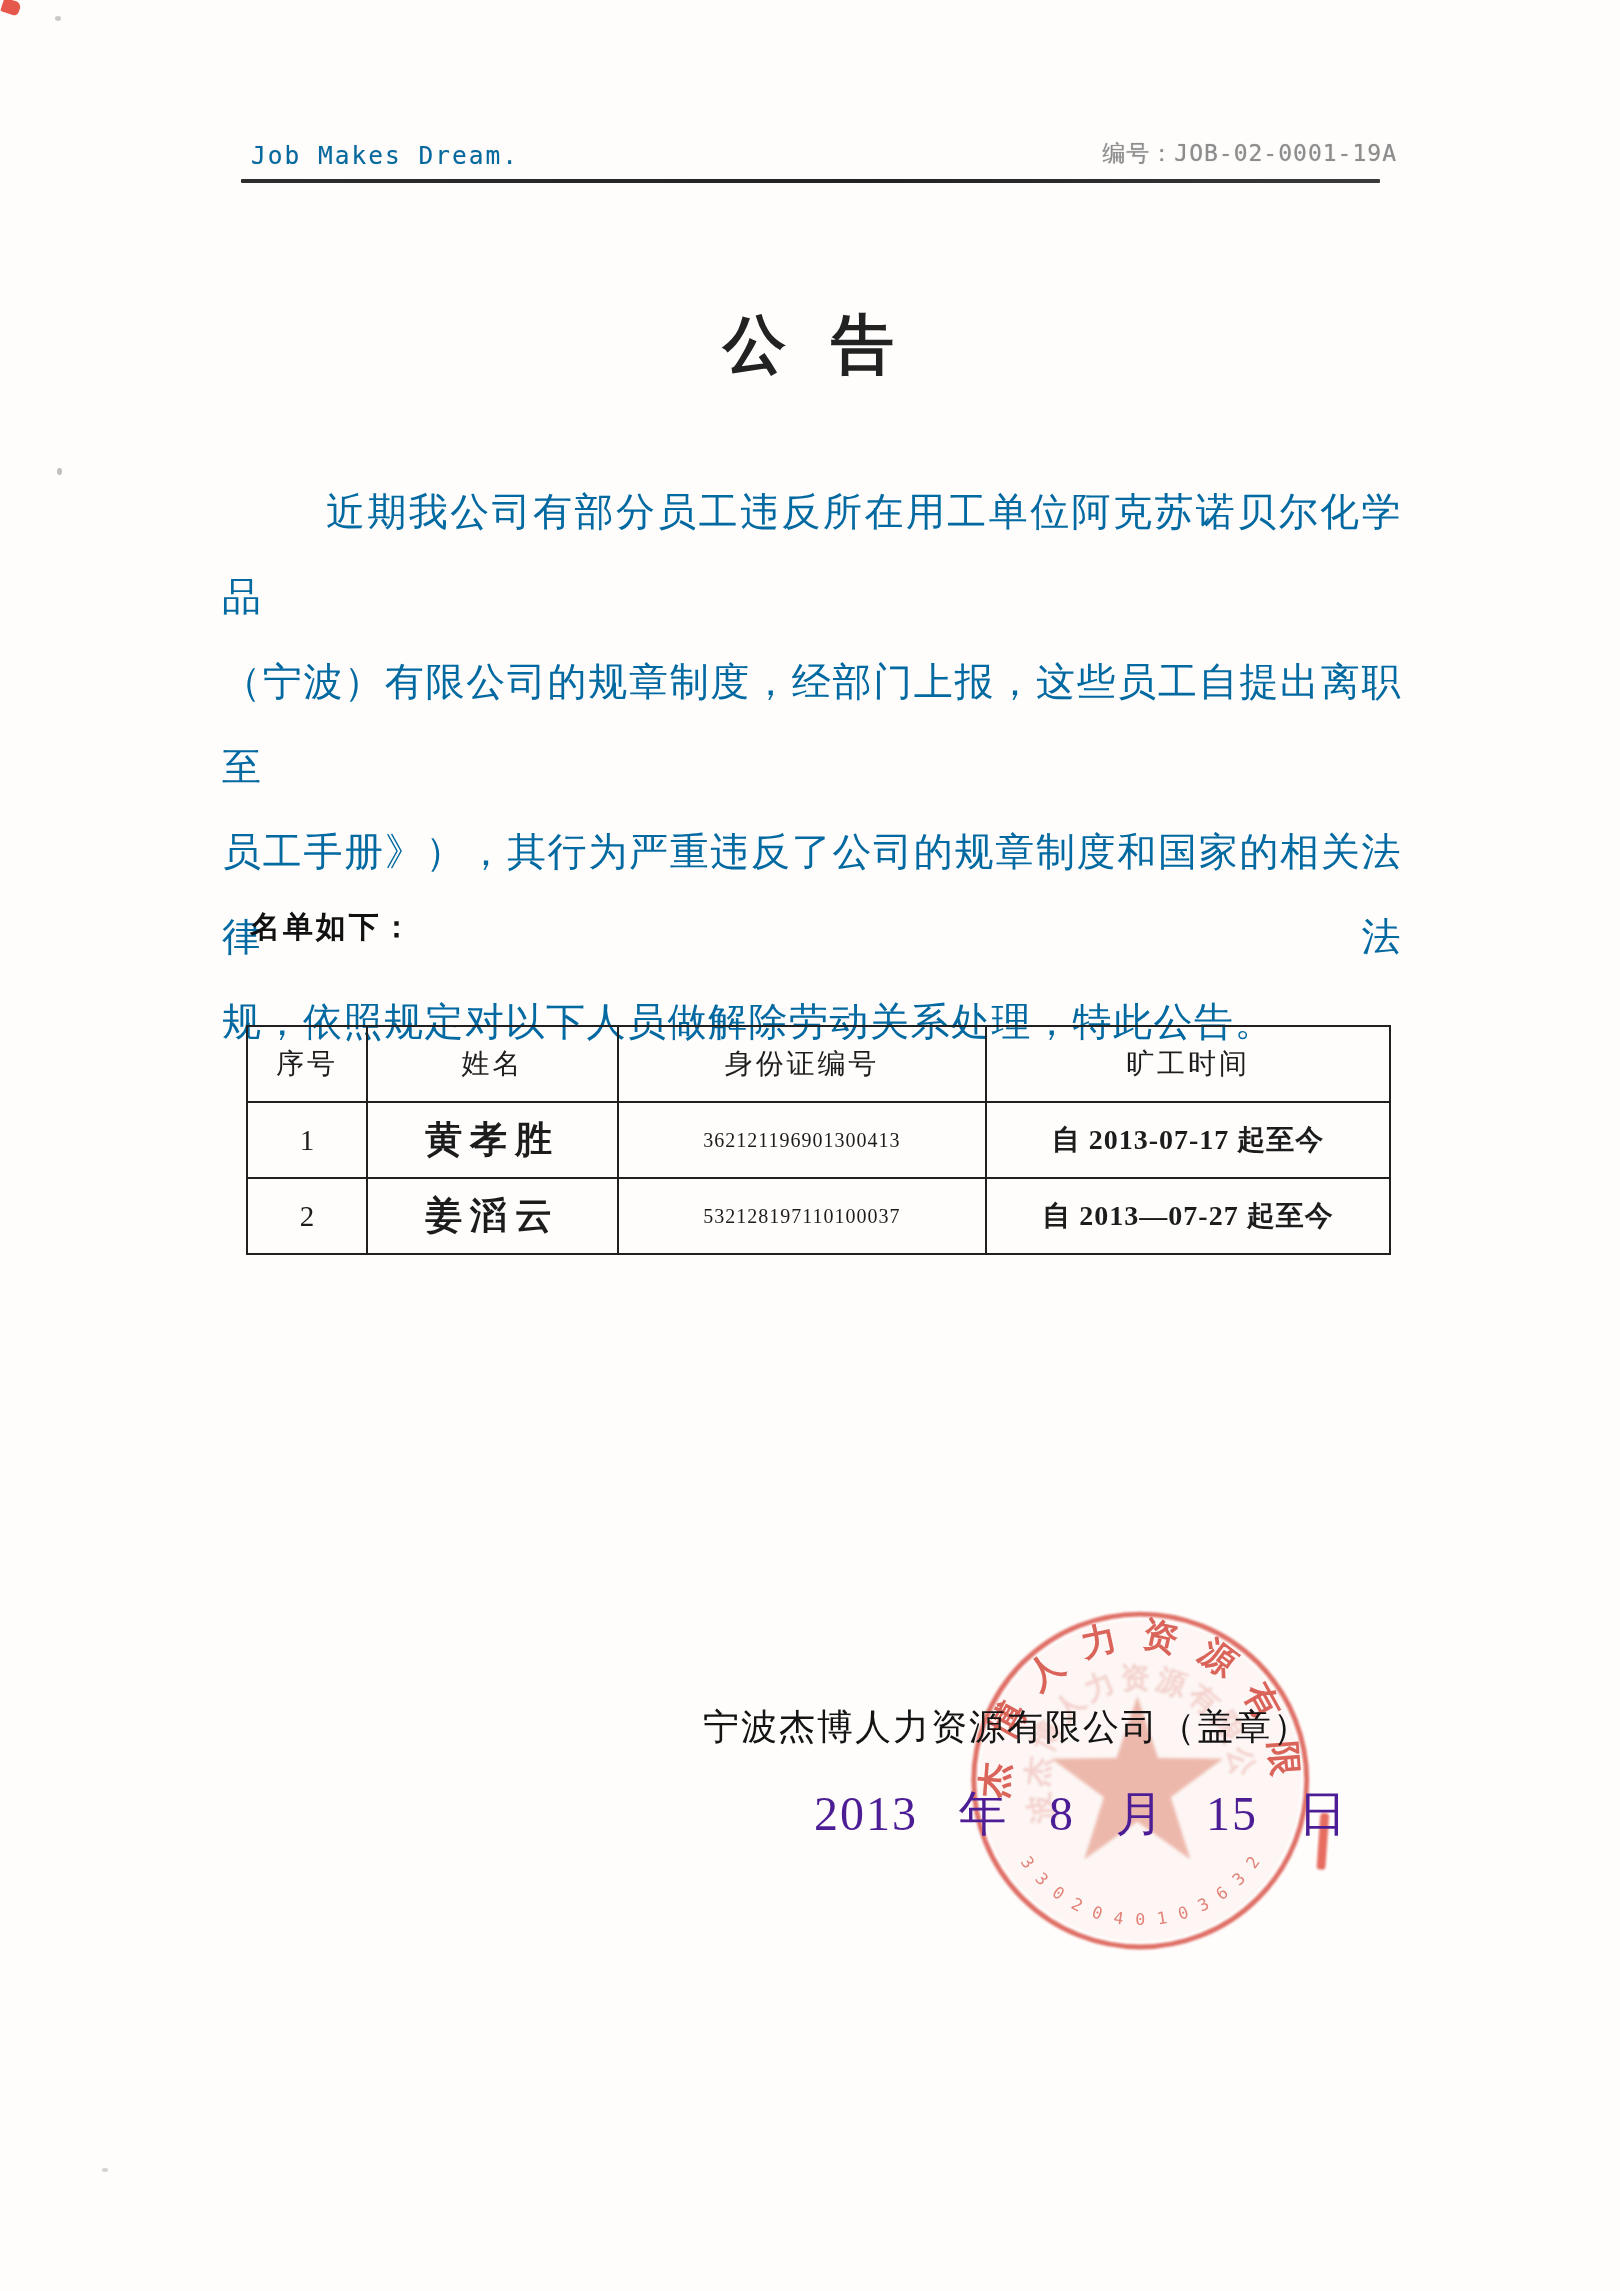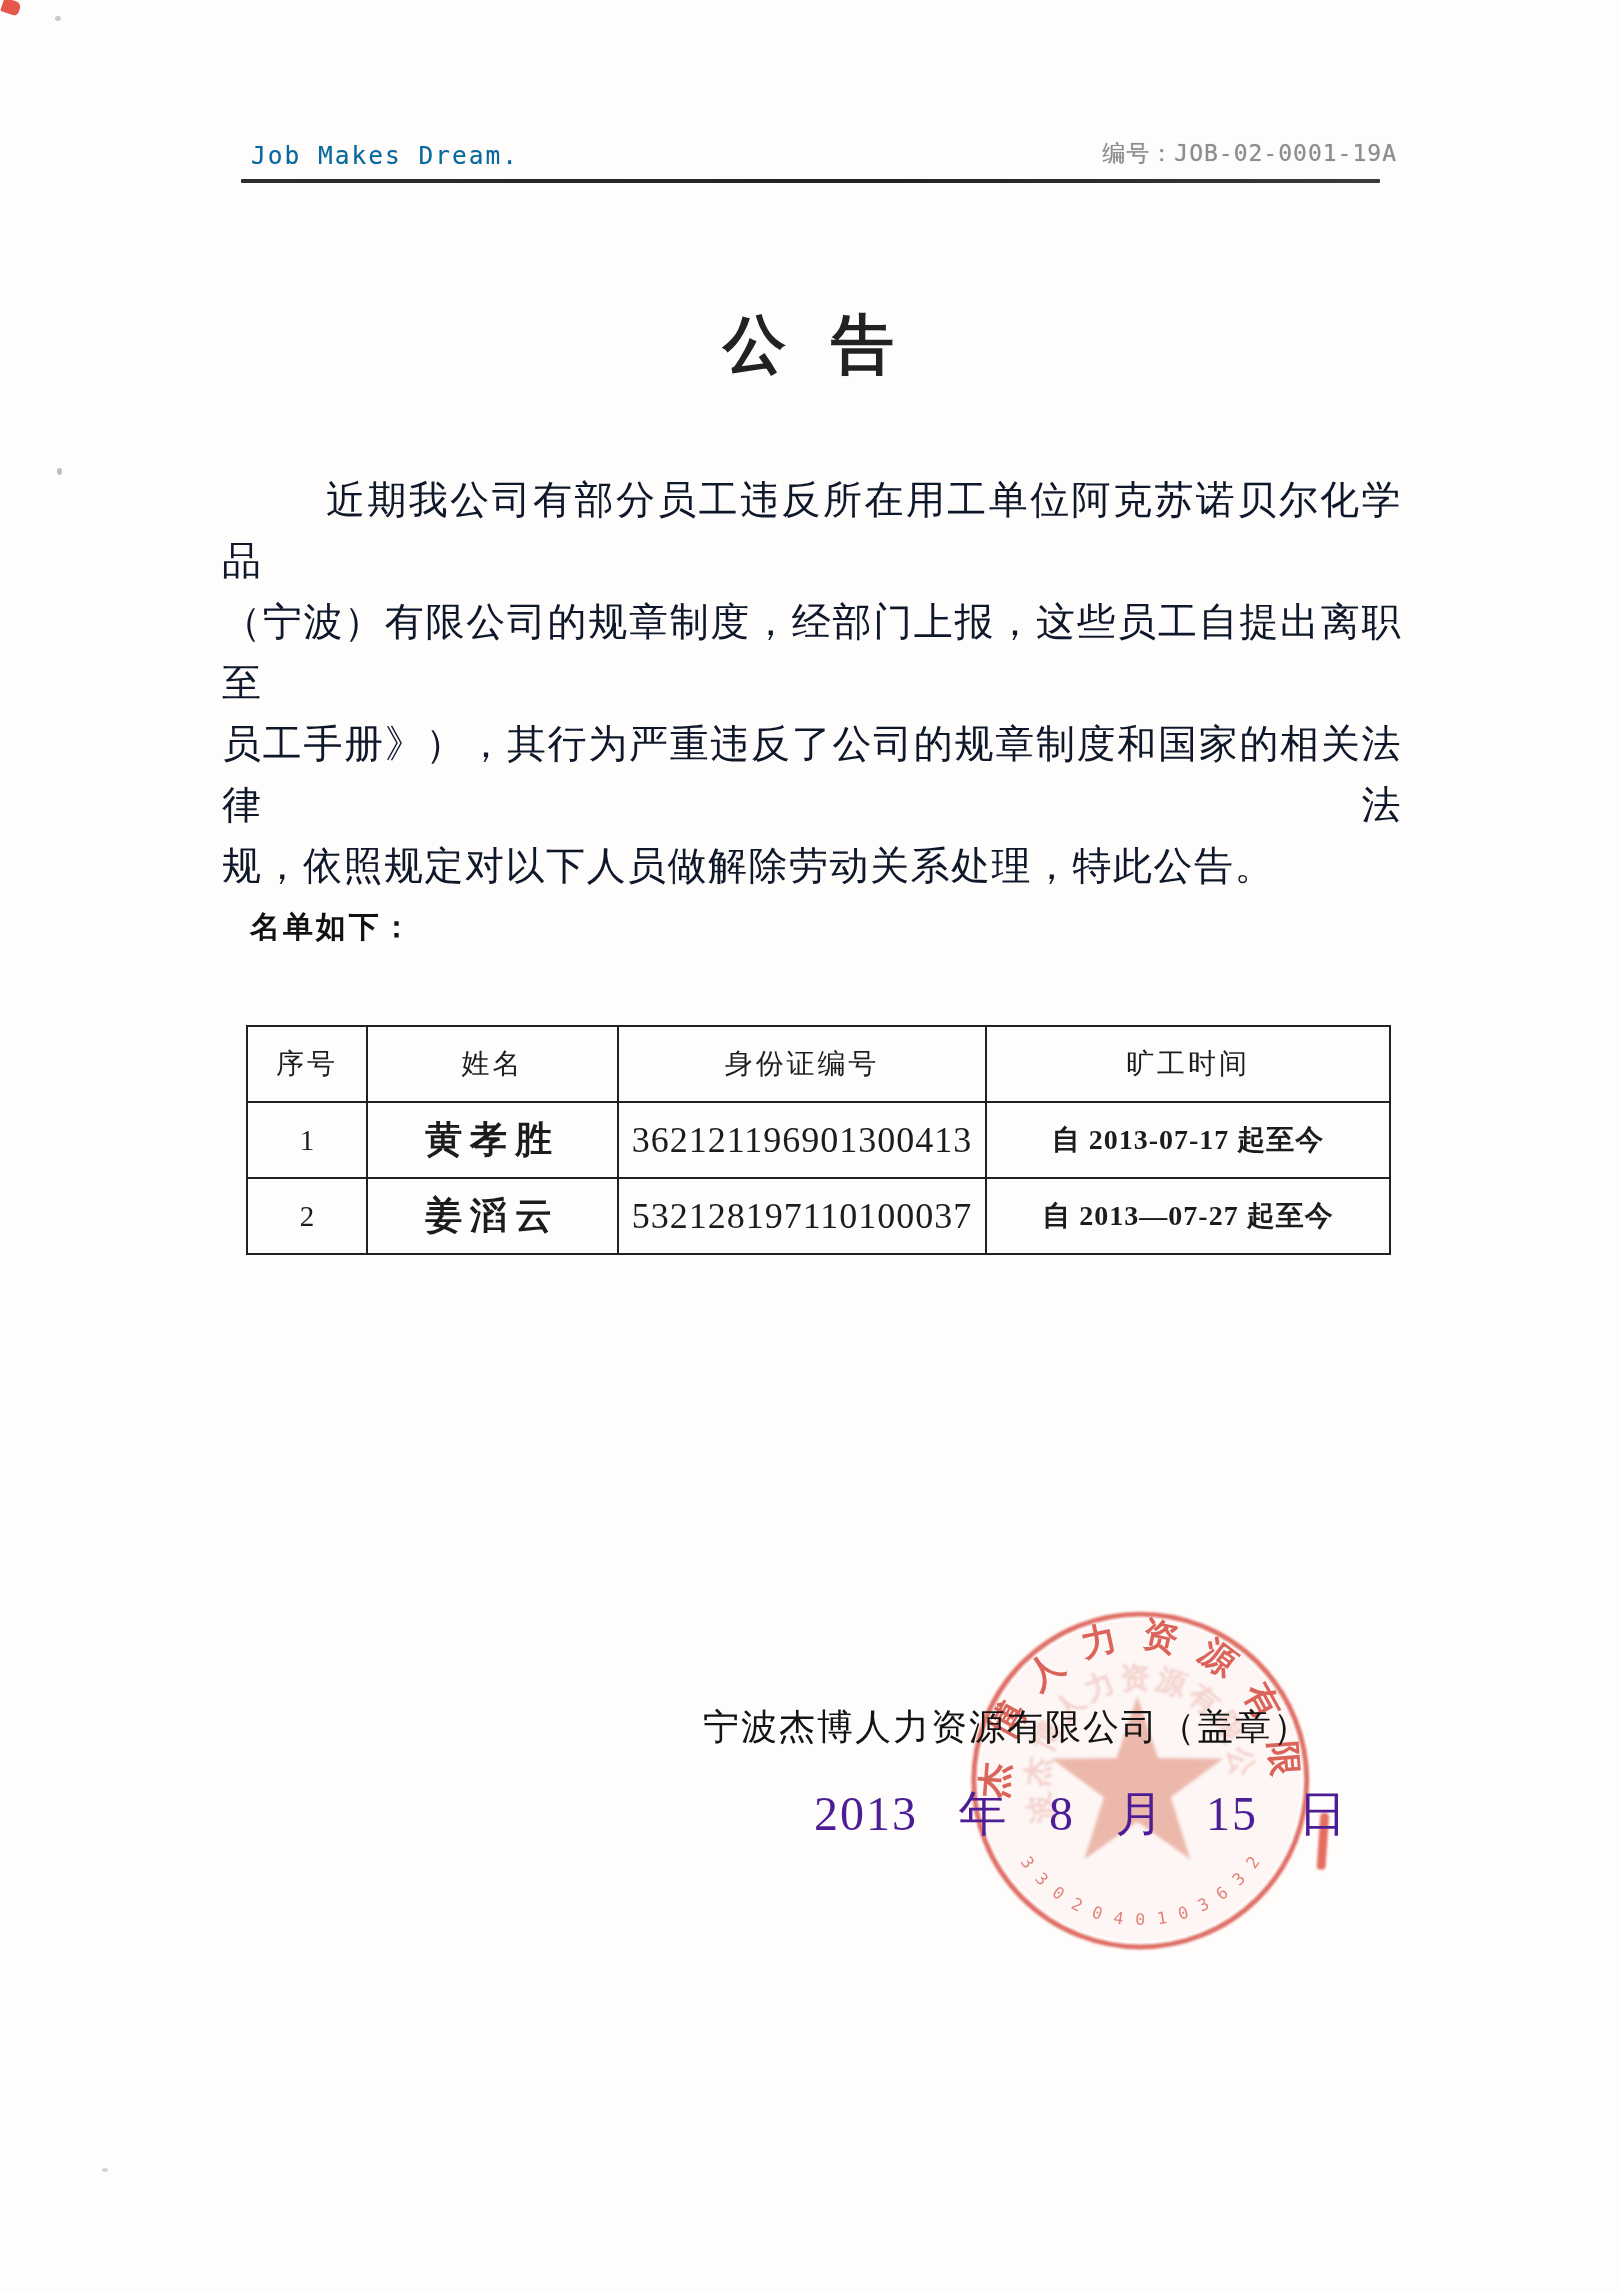--- a/index.html
+++ b/index.html
@@ -15,40 +15,40 @@
       font-size:23px;color:#8d8d8d;letter-spacing:1px;text-shadow:0 0 1px #aaa;}
   .hdr-rule{position:absolute;left:241px;top:179px;width:1139px;height:3.9px;
       background:linear-gradient(90deg,#2e2e2e 0%,#222 55%,#3b3b3b 100%);border-radius:1px;}
 
   
   .title{position:absolute;left:241px;top:302px;width:1139px;text-align:center;
       font-size:63px;font-weight:bold;letter-spacing:3.9px;word-spacing:21.6px;color:#222;}
 
   
   .body-par{position:absolute;left:222px;top:469px;width:1180px;
-      font-size:39px;line-height:61px;letter-spacing:1.5px;color:#0f172a;}
+      font-size:39px;line-height:85px;letter-spacing:1.5px;color:#0369a1;}
   .body-line{text-align:justify;text-align-last:justify;}
   .body-line.first{text-indent:104px;}
   .body-line.last{text-align-last:left;}
 
   .list-label{position:absolute;left:250px;top:907px;font-size:30px;font-weight:bold;
       letter-spacing:2.9px;color:#111;}
 
   
   .roster{position:absolute;left:246px;top:1025px;width:1142px;border-collapse:collapse;
       table-layout:fixed;}
   .roster th,.roster td{border:2px solid #202020;text-align:center;vertical-align:middle;
       padding:9px;overflow:hidden;}
   .roster{border:2.9px solid #1a1a1a;}
   .roster tr.hrow{height:76px;}
   .roster tr.drow{height:76px;}
   .roster th{font-weight:normal;font-size:28px;letter-spacing:2.9px;color:#1d1d1d;}
   .cell-no{font-size:29px;}
   .cell-name{font-size:37px;font-weight:bold;letter-spacing:7.8px;}
-  .cell-id{font-size:36px;letter-spacing:1px;}
+  .cell-id{font-size:20px;letter-spacing:1px;}
   .cell-period{font-size:28px;font-weight:bold;letter-spacing:1px;}
   .col-no{width:120px;} .col-name{width:251px;} .col-id{width:368px;} .col-period{width:404px;}
 
   
   .foot-company{position:absolute;left:703px;top:1703px;font-size:36px;color:#141414;
       letter-spacing:2px;}
   .foot-date{position:absolute;left:814px;top:1782px;font-size:48px;color:#4c1d95;
       word-spacing:26.5px;letter-spacing:2px;}
 
   

